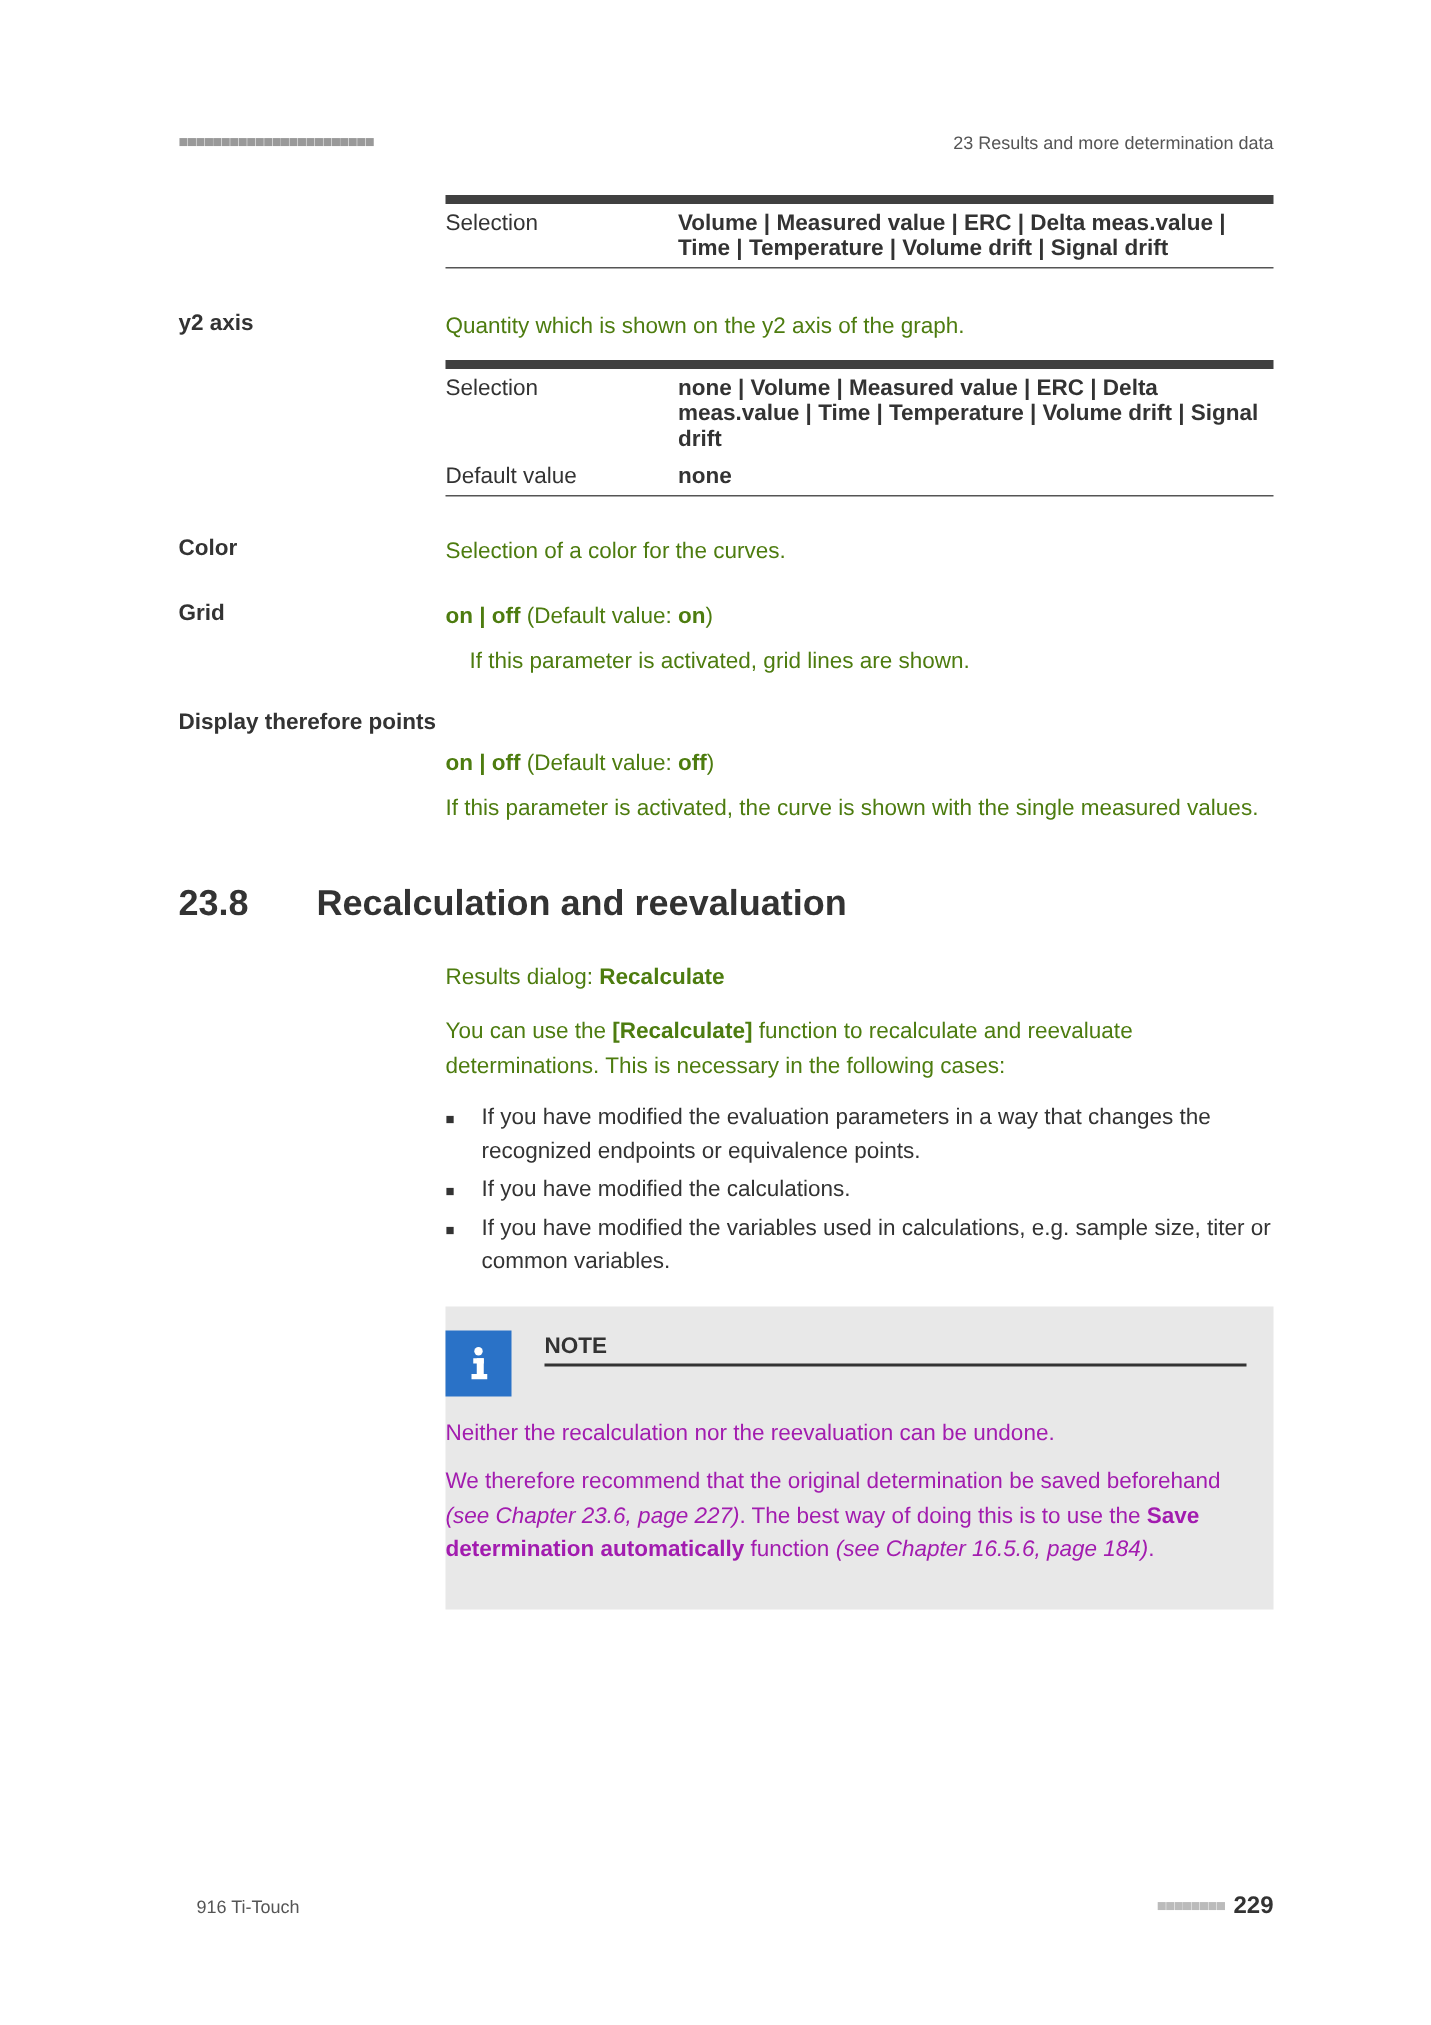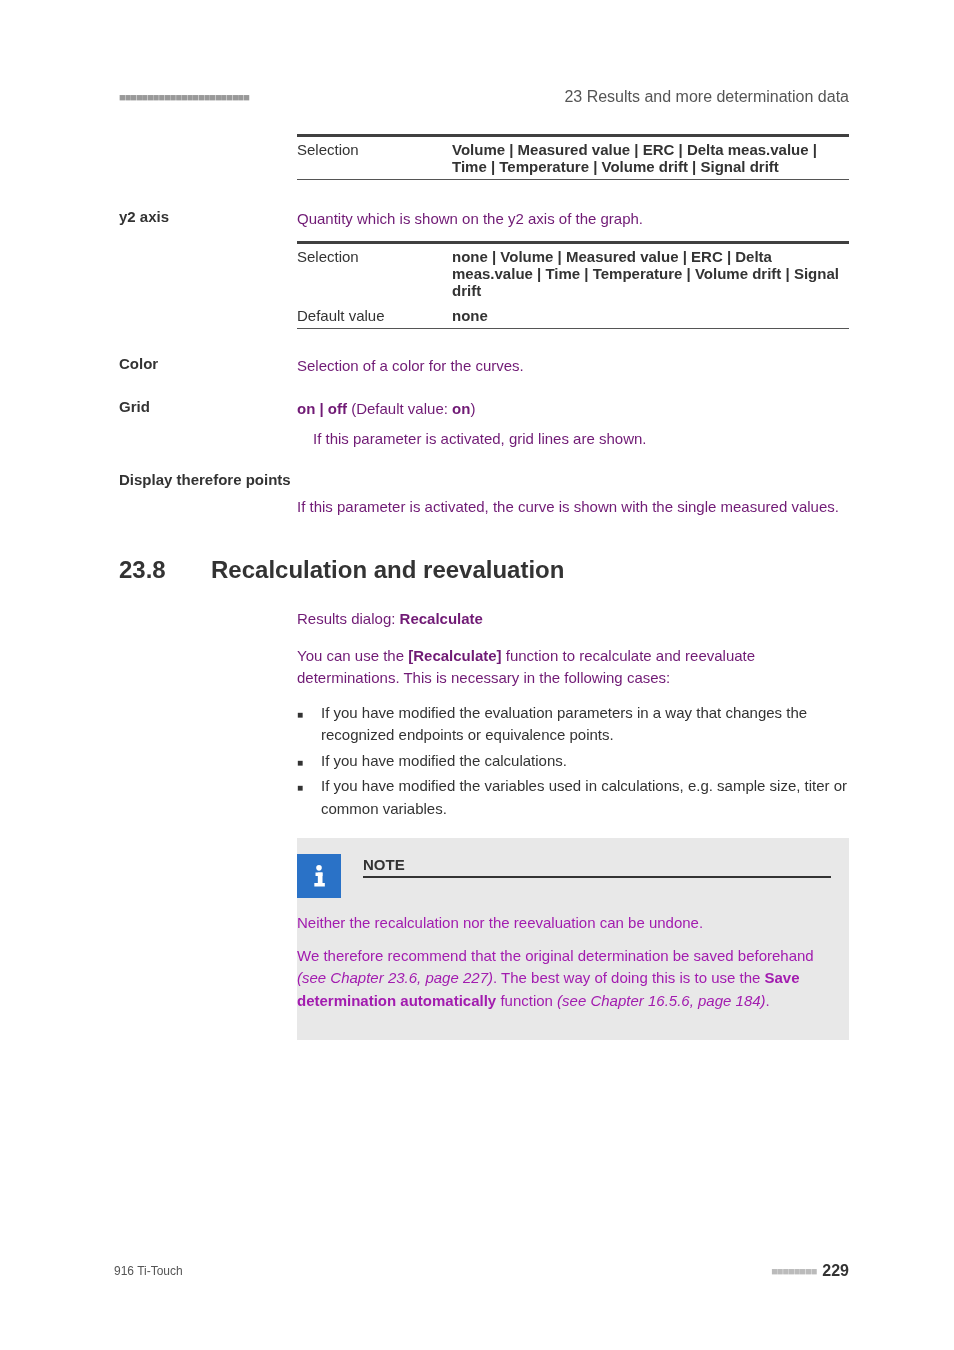--- a/index.html
+++ b/index.html
@@ -23,26 +23,26 @@
       justify-content: space-between;
       align-items: center;
       margin-bottom: 28px;
     }
     .header-dots {
       letter-spacing: -1px;
       color: #999;
       font-size: 11px;
     }
     .header-right {
-      font-size: 16px;
+      font-size: 12px;
       color: #555;
     }
     .param-table {
       margin-left: 178px;
-      border-top: 3px solid #404040;
+      border-top: 6px solid #404040;
       width: 552px;
       margin-bottom: 28px;
     }
     .param-row {
       display: flex;
       padding: 4px 0;
     }
     .param-row.borderb {
       border-bottom: 1px solid #555;
     }
@@ -66,21 +66,21 @@
       color: #333;
       margin-bottom: 8px;
     }
     .indent-block {
       margin-left: 178px;
       margin-bottom: 18px;
     }
     .body-text {
       font-size: 15px;
       line-height: 1.5;
-      color: #701a75;
+      color: #4d7c0f;
     }
     .section-row {
       display: flex;
       align-items: center;
       margin-top: 38px;
       margin-bottom: 24px;
     }
     .section-num {
       font-size: 24px;
       font-weight: 900;
@@ -152,21 +152,21 @@
       line-height: 1.5;
       color: #a21caf;
       margin-bottom: 10px;
     }
     .italic {
       font-style: italic;
     }
     .footer-bar {
       position: absolute;
       bottom: 70px;
-      left: 114px;
+      left: 131px;
       right: 105px;
       display: flex;
       justify-content: space-between;
       align-items: center;
       font-size: 12px;
     }
     .footer-left {
       color: #555;
     }
     .footer-right {
@@ -252,20 +252,23 @@
     <div class="right-col">
       <div class="body-text" style="margin-bottom:8px;">
         <b>on | off</b><span> (Default value: </span><b>on</b><span>)</span>
       </div>
       <div class="body-text" style="margin-bottom:20px;margin-left:16px;">If this parameter is activated, grid lines are shown.</div>
     </div>
   </div>
 
   <div class="dmp-heading">Display therefore points</div>
   <div class="indent-block">
+    <div class="body-text" style="margin-bottom:8px;">
+      <b>on | off</b><span> (Default value: </span><b>off</b><span>)</span>
+    </div>
     <div class="body-text">If this parameter is activated, the curve is shown with the single measured values.</div>
   </div>
 
   <div class="section-row">
     <div class="section-num">23.8</div>
     <div class="section-title">Recalculation and reevaluation</div>
   </div>
 
   <div class="indent-block">
     <div class="body-text" style="margin-bottom:14px;">

